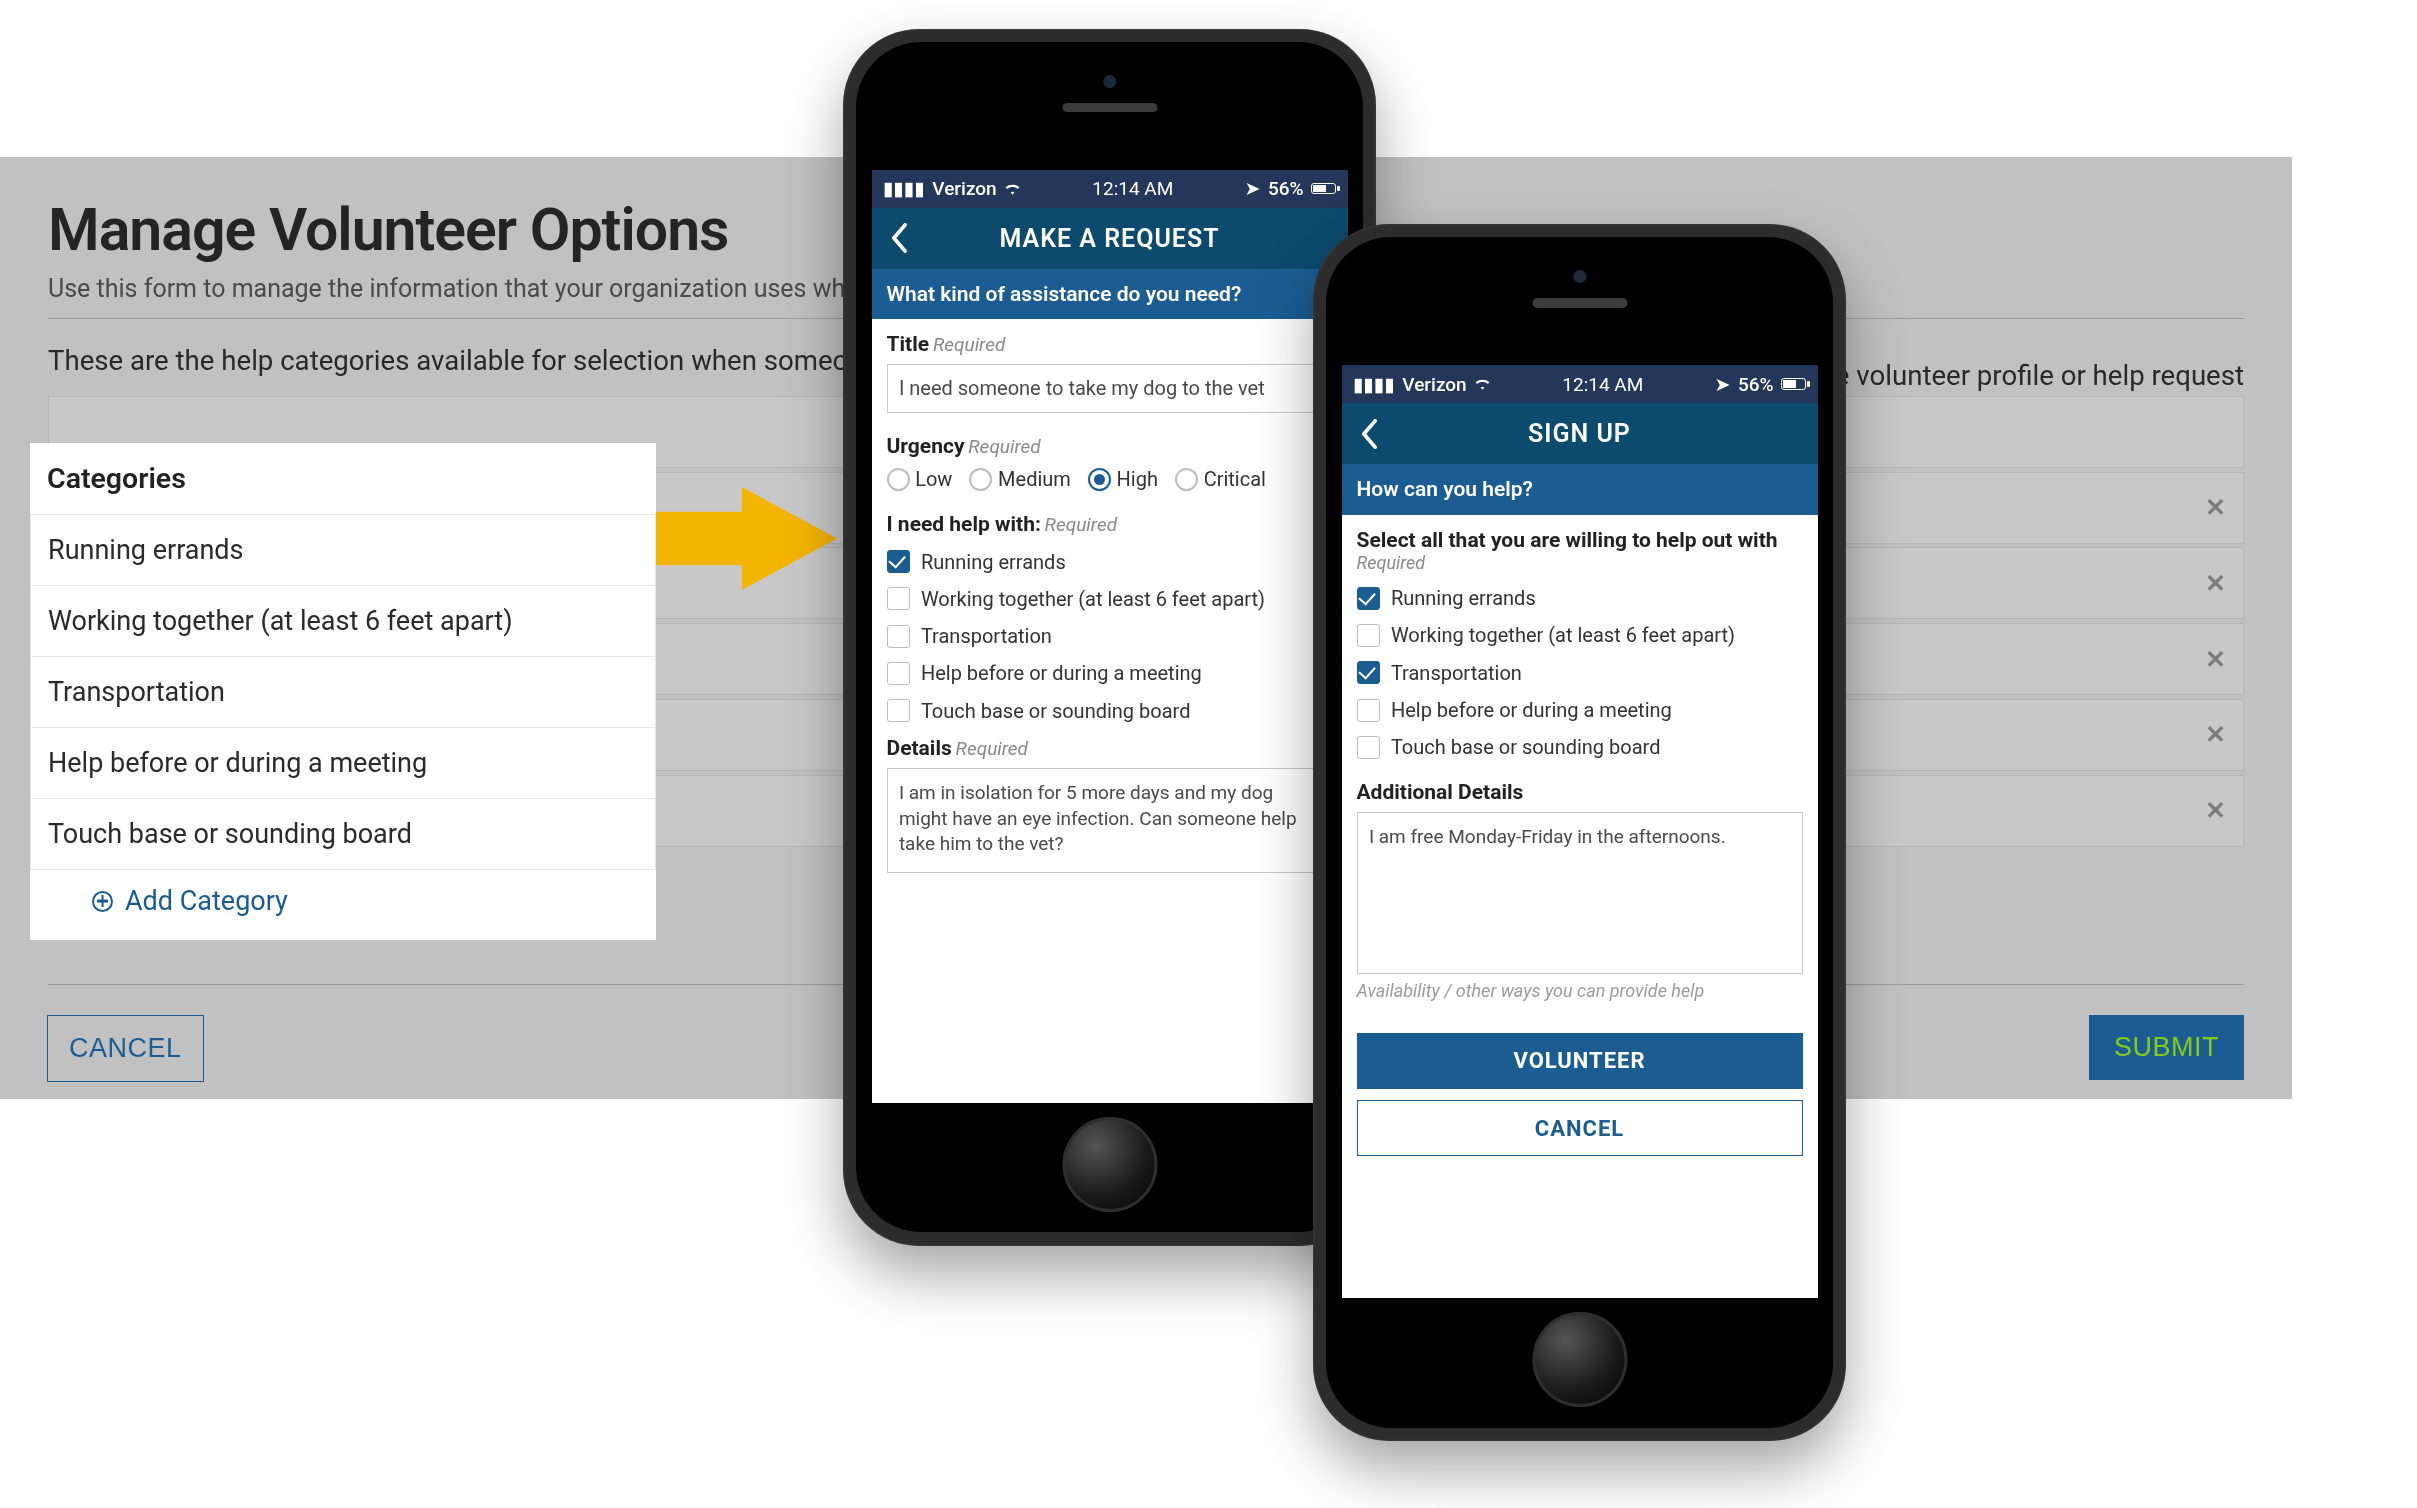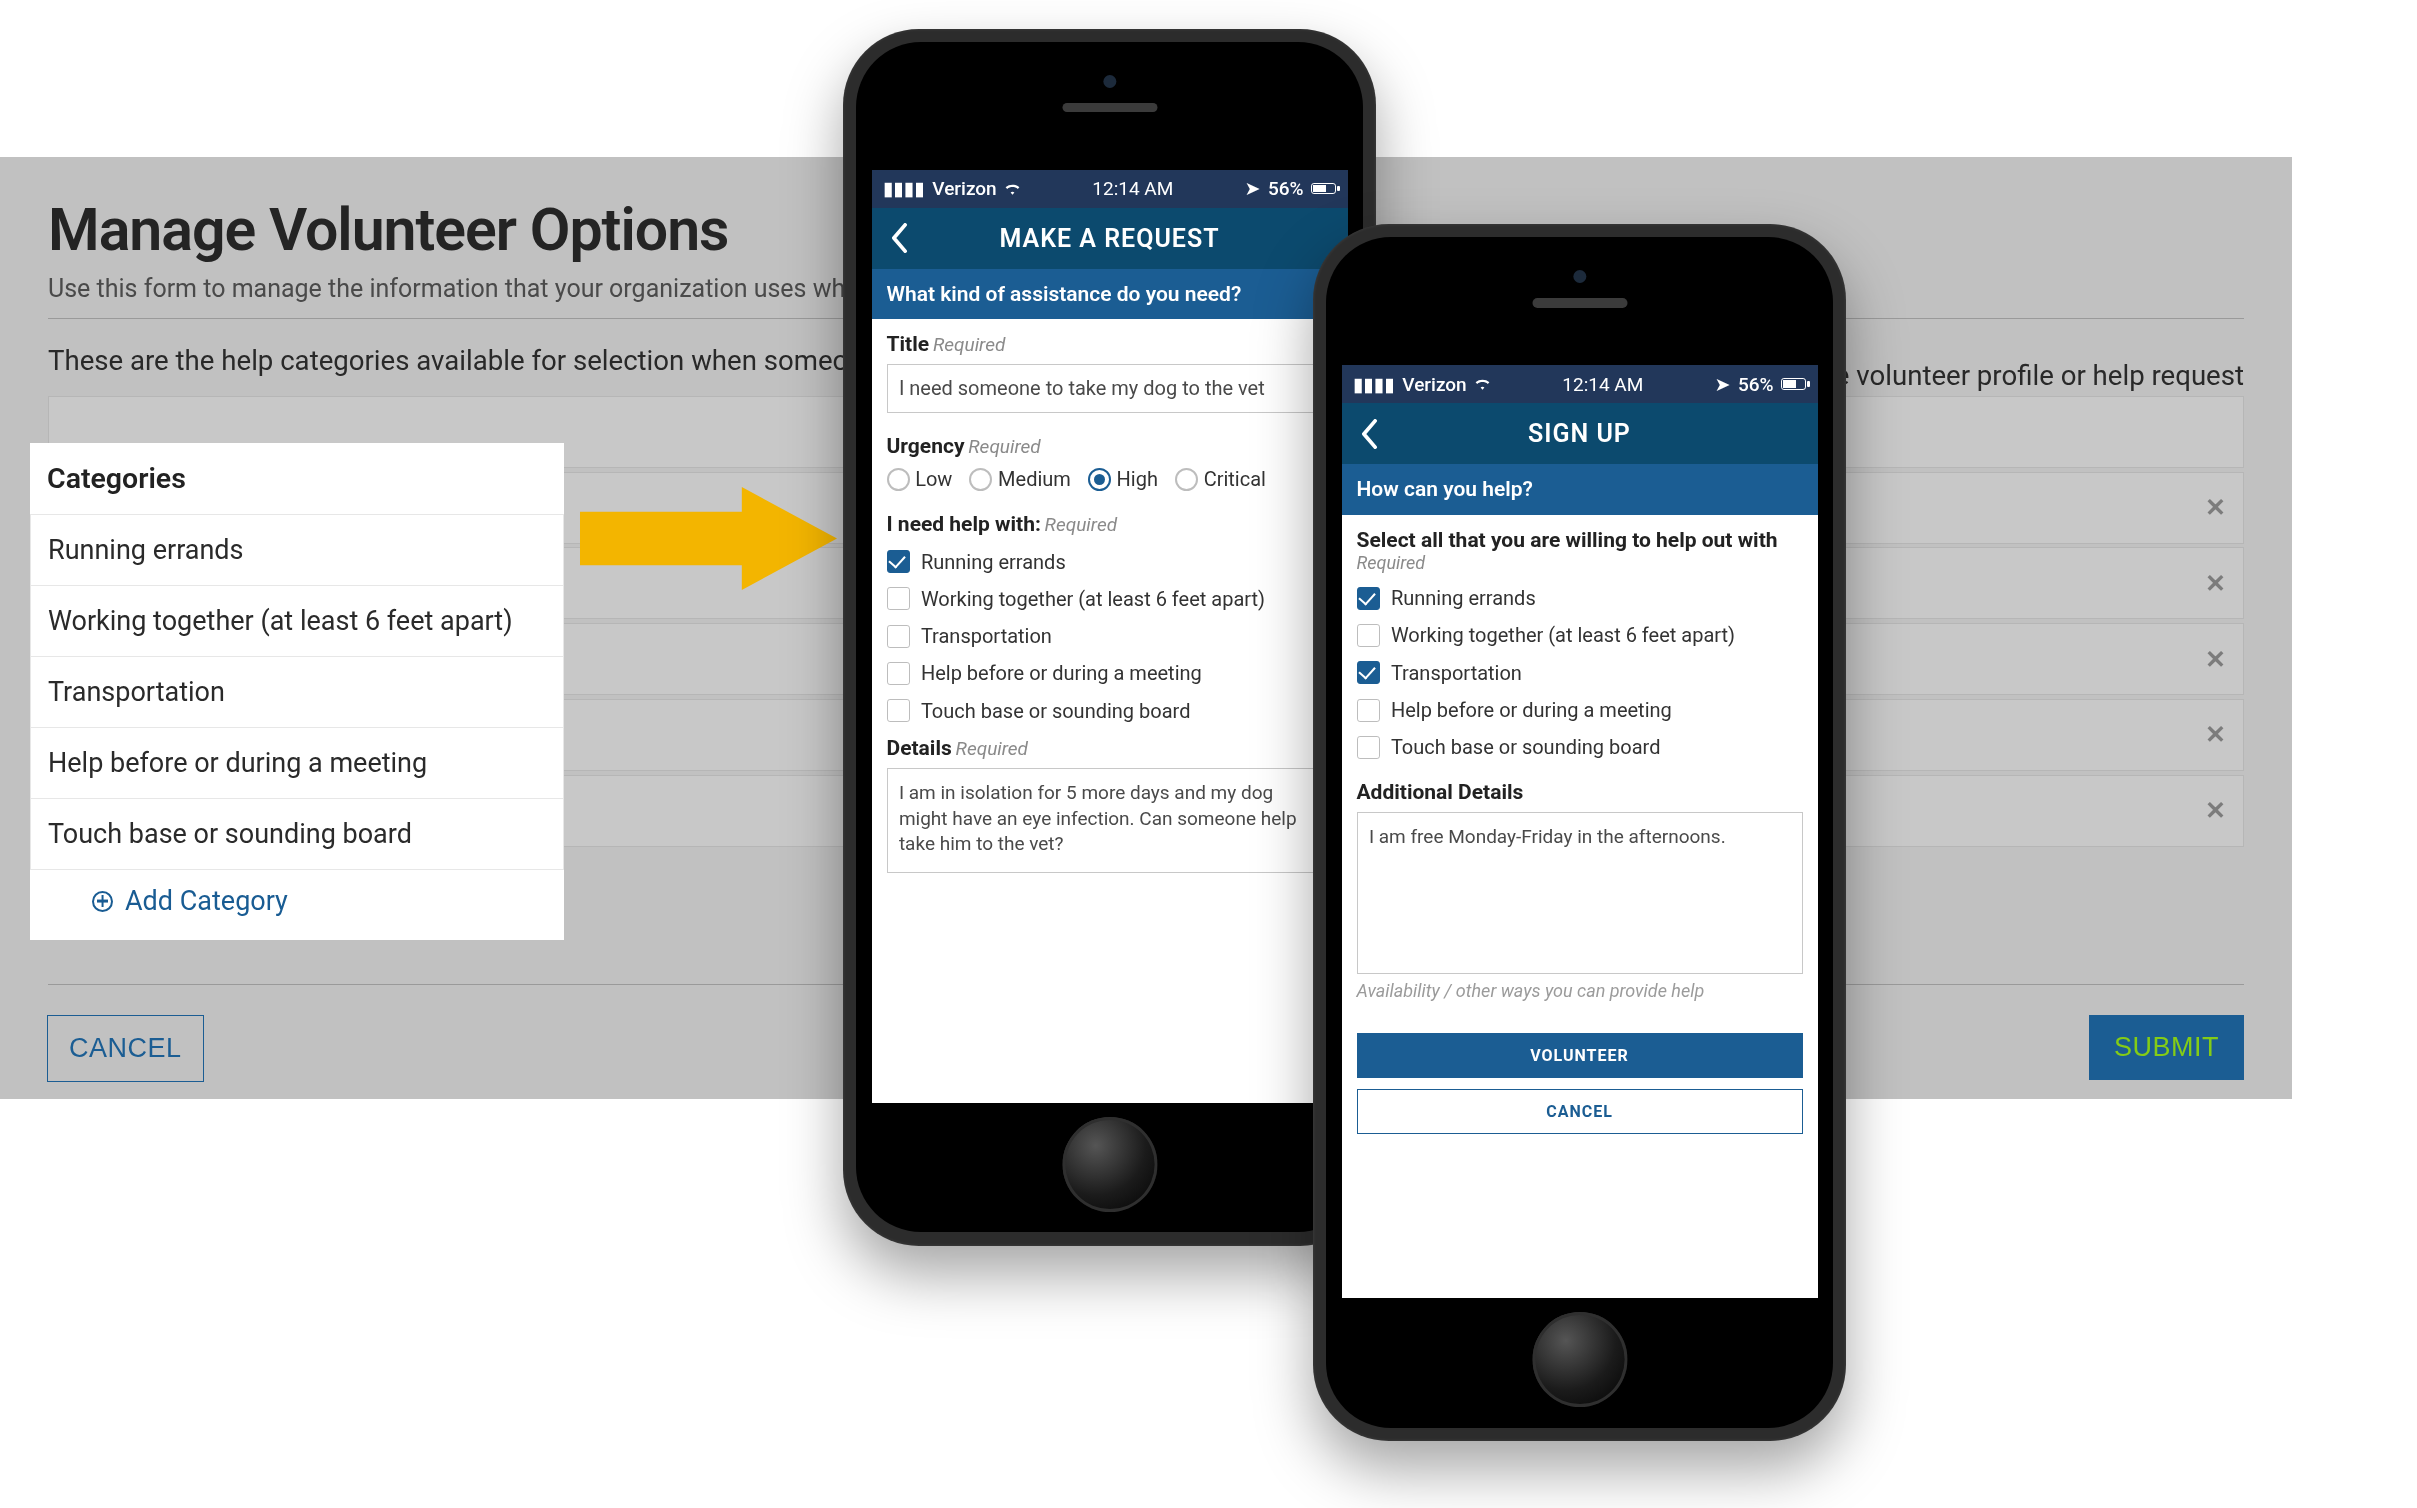--- a/index.html
+++ b/index.html
@@ -69,21 +69,21 @@
     margin-right: 17px;
     color: #7c7c7c;
     font-size: 25px;
     font-weight: 700;
   }
 
   .highlight-panel {
     position: absolute;
     left: 30px;
     top: 443px;
-    width: 534px;
+    width: 626px;
     background: #fff;
     z-index: 5;
     box-shadow: 0 0 0 rgba(0,0,0,0);
   }
   .highlight-panel .hp-head {
     font-size: 28.5px;
     font-weight: 600;
     padding: 19px 17px 19px 17px;
     border-bottom: 1px solid #e7e7e7;
     color: #222;
@@ -335,23 +335,23 @@
     position: absolute;
     left: 4.8px; top: 1px;
     width: 7.6px; height: 13.3px;
     border: solid #fff;
     border-width: 0 2.9px 2.9px 0;
     transform: rotate(42deg);
   }
 
   .big-btn {
     margin: 0 15px 11.4px 15px;
-    height: 45px;
+    height: 56px;
     display:flex; align-items:center; justify-content:center;
-    font-size: 16px; font-weight:700; letter-spacing:1px;
+    font-size: 22px; font-weight:700; letter-spacing:1px;
   }
   .big-btn.primary { background:#1b5d93; color:#fff; }
   .big-btn.secondary { background:#fff; color:#1b5d93; border:1.9px solid #1b5d93; }
 
   .spacer-sm { height: 13.3px; }
   .spacer-md { height: 21px; }
 
 </style>
 </head>
 <body>

